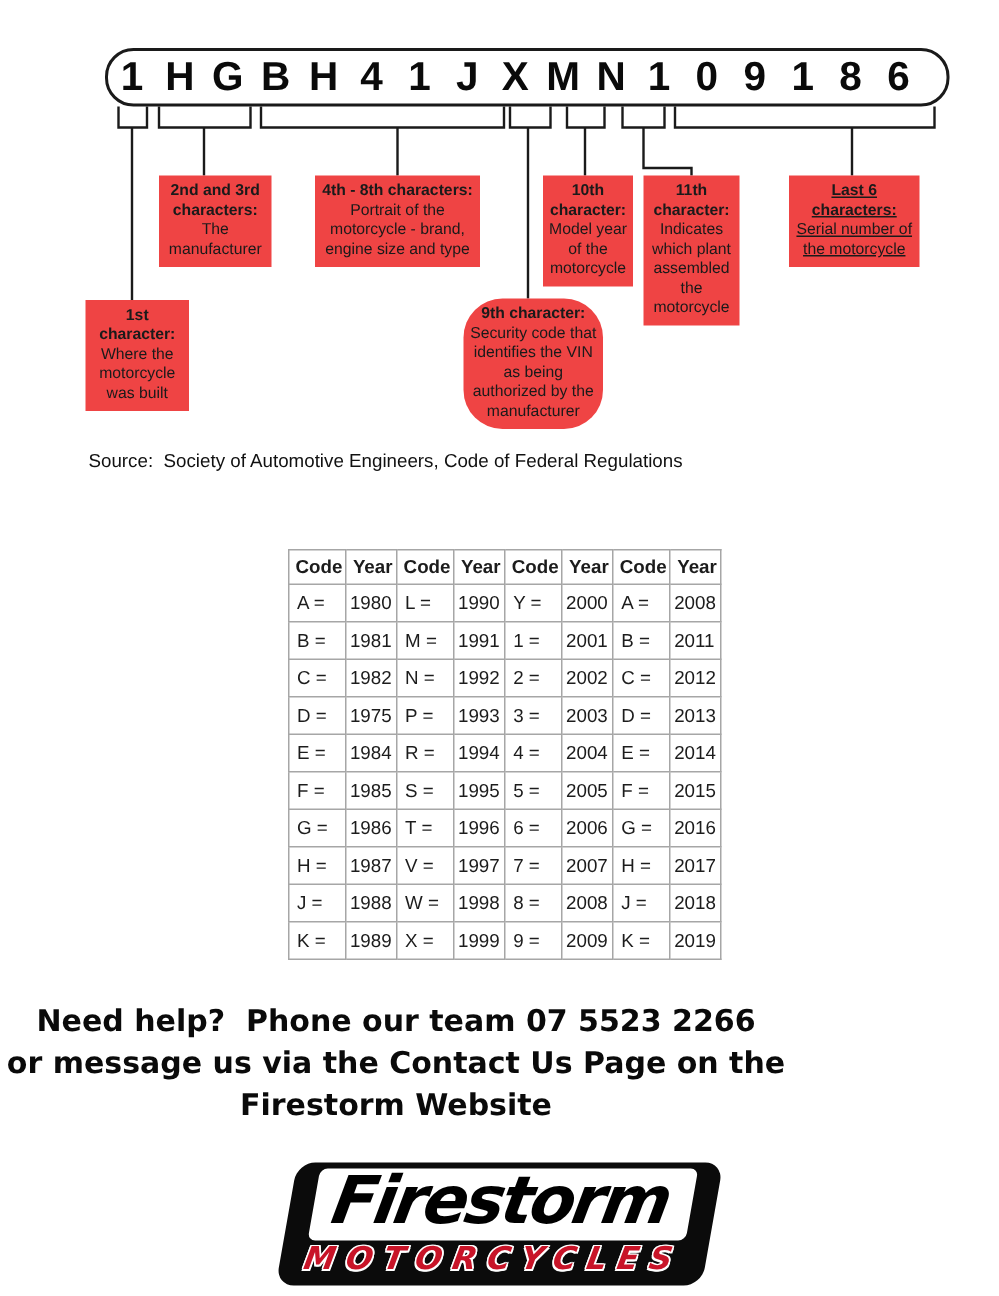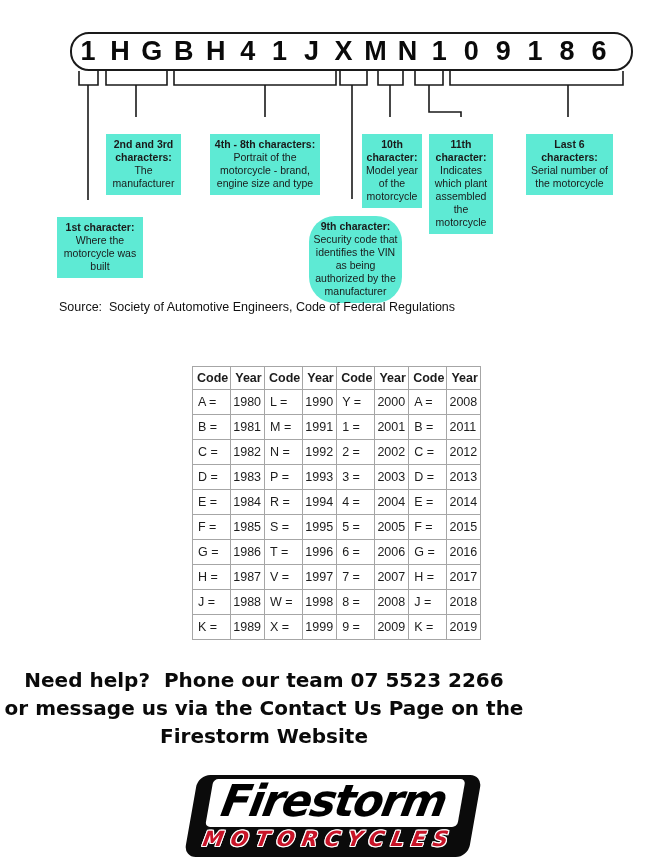--- a/index.html
+++ b/index.html
@@ -19,32 +19,32 @@
     display:flex; align-items:center; justify-content:space-between;
     padding:0 20px 0 4px;
   }
   .vin-char {
     display:inline-block; width:24px; text-align:center;
     font-size:27px; font-weight:bold; color:#0a0a0a; line-height:1;
     letter-spacing:0;
   }
 
   .callout {
-    position:absolute; background:#5eead4; text-align:center;
-    font-size:10.5px; line-height:13px; padding:4px 3px 5px; color:#1a1a1a;margin-top:17px;
+    position:absolute; background:#ef4444; text-align:center;
+    font-size:10.5px; line-height:13px; padding:4px 3px 5px; color:#1a1a1a;
   }
   .co-title { display:block; font-weight:bold; }
   .co-body  { display:block; }
-  .co1 { left:57px;  top:200px; width:86px;  }
+  .co1 { left:57px;  top:200px; width:69px;  }
   .co2 { left:106px; top:117px; width:75px;  }
   .co3 { left:210px; top:117px; width:110px; }
   .co4 { left:309px; top:199px; width:93px;border-radius:26px;  }
   .co5 { left:362px; top:117px; width:60px;  }
   .co6 { left:429px; top:117px; width:64px;  }
-  .co7 { left:526px; top:117px; width:87px;  }
+  .co7 { left:526px; top:117px; width:87px;text-decoration:underline;  }
 
   
   .source {
     position:absolute; left:59px; top:300px; font-size:12.5px; color:#111;
     white-space:pre;
   }
 
   
   .year-table {
     position:absolute; left:192px; top:366px;
@@ -210,21 +210,21 @@
         <td class="year">1982</td>
         <td class="code">N =</td>
         <td class="year">1992</td>
         <td class="code">2 =</td>
         <td class="year">2002</td>
         <td class="code">C =</td>
         <td class="year">2012</td>
       </tr>
       <tr>
         <td class="code">D =</td>
-        <td class="year">1983</td>
+        <td class="year">1975</td>
         <td class="code">P =</td>
         <td class="year">1993</td>
         <td class="code">3 =</td>
         <td class="year">2003</td>
         <td class="code">D =</td>
         <td class="year">2013</td>
       </tr>
       <tr>
         <td class="code">E =</td>
         <td class="year">1984</td>

